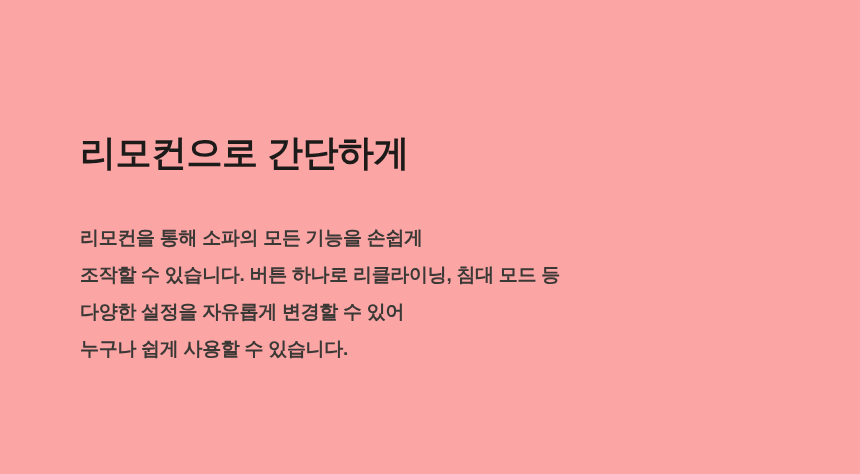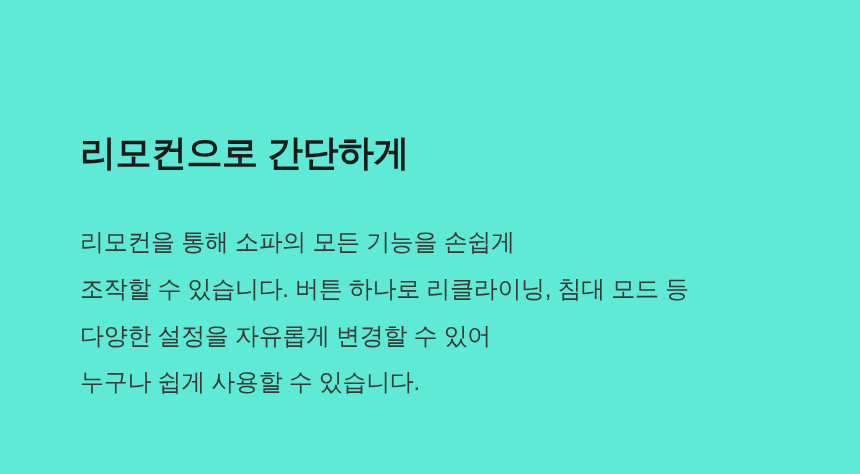--- a/index.html
+++ b/index.html
@@ -10,42 +10,42 @@
     width: 860px;
     height: 474px;
     background: #f6f3ec;
     font-family: "Liberation Sans", sans-serif;
     overflow: hidden;
   }
   .page {
     position: relative;
     width: 860px;
     height: 474px;
-    background: #5eead4;
+    background: #fca5a5;
     box-sizing: border-box;
     padding-left: 36px;
   }
   .content {
     position: absolute;
     left: 80px;
     top: 130px;
     right: 40px;
   }
   .headline {
     font-size: 36px;
     font-weight: 700;
     line-height: 1.25;
     color: #1c1b19;
     letter-spacing: -0.5px;
     margin: 0 0 44px 0;
     white-space: pre-line;
   }
   .body-copy {
-    font-size: 24px;
-    font-weight: 400;
+    font-size: 19px;
+    font-weight: 700;
     line-height: 1.95;
     color: #3a3936;
     letter-spacing: -0.3px;
     margin: 0;
     white-space: pre-line;
   }
 </style>
 </head>
 <body>
 

